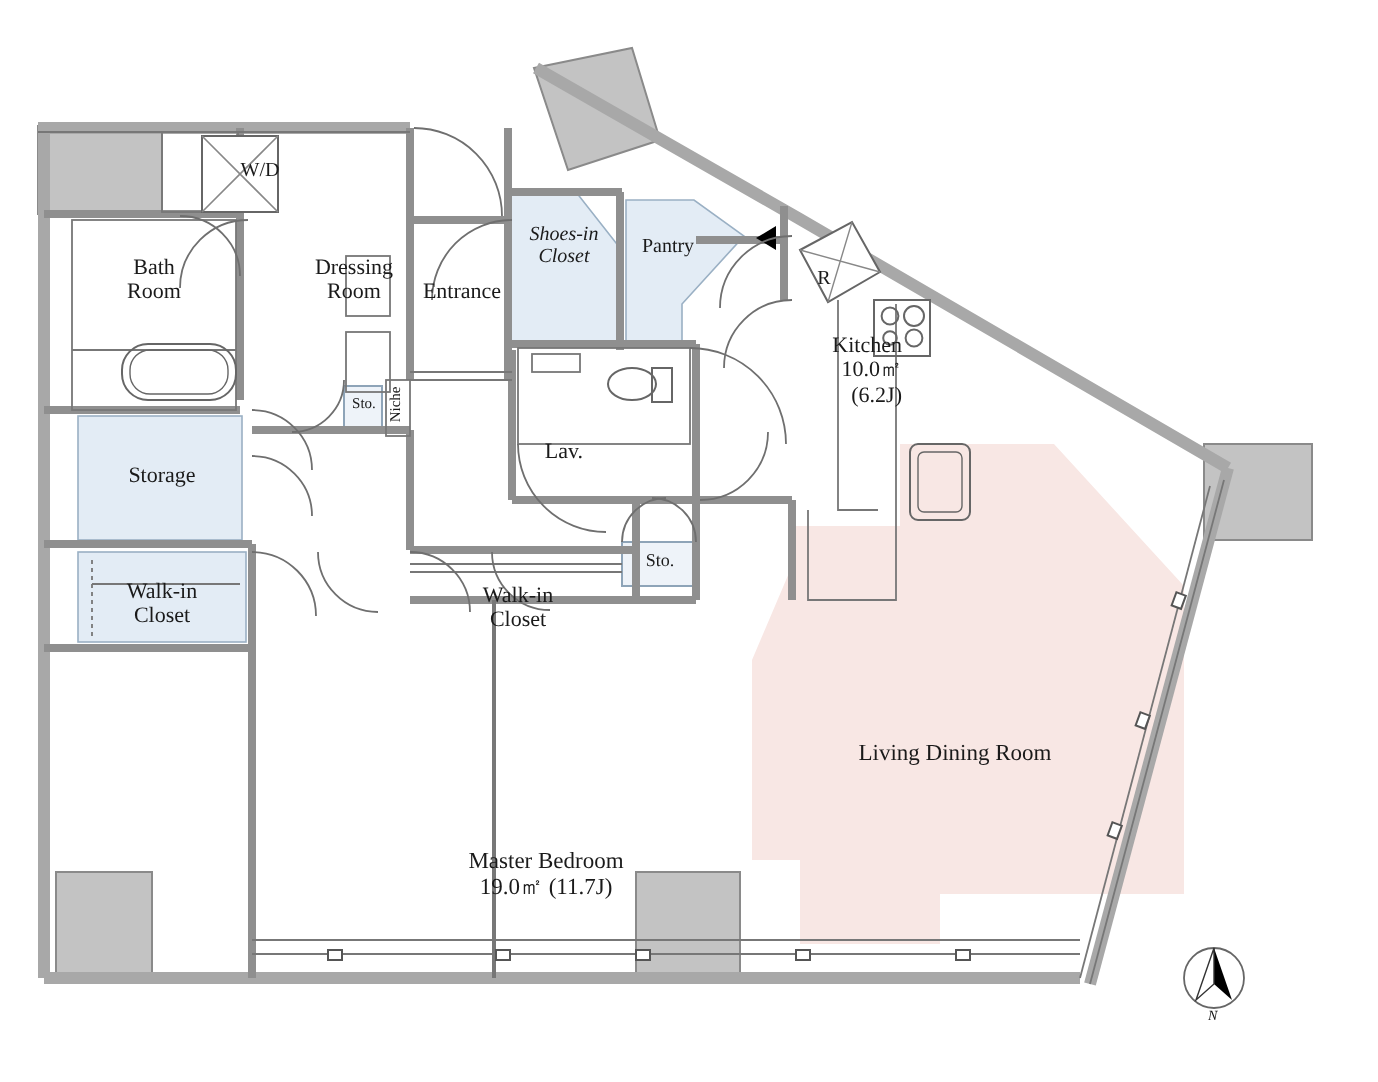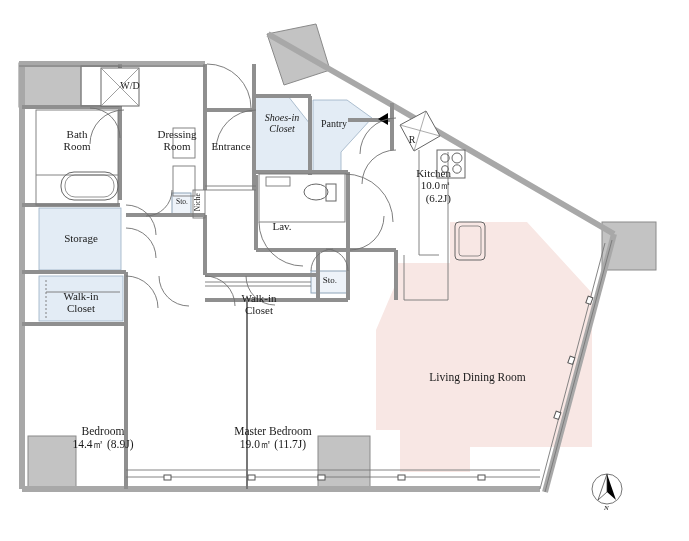--- a/index.html
+++ b/index.html
@@ -240,24 +240,20 @@
   <div class="lbl l1" style="left:52px;top:290px;width:58px;">
     <div>Walk-in</div>
     <div>Closet</div>
   </div>
 
   <div class="lbl l1" style="left:227px;top:292px;width:64px;">
     <div>Walk-in</div>
     <div>Closet</div>
   </div>
 
-  <div class="lbl big" style="left:42px;top:384px;width:122px;">
-    <div>Bedroom</div>
-    <div class="l1"><span>14.4㎡</span>&nbsp;<span>(8.9J)</span></div>
-  </div>
 
   <div class="lbl big" style="left:198px;top:384px;width:150px;">
     <div>Master Bedroom</div>
     <div class="l1"><span>19.0㎡</span>&nbsp;<span>(11.7J)</span></div>
   </div>
 
   <div class="lbl big" style="left:390px;top:330px;width:175px;">
     <div>Living Dining Room</div>
   </div>
 

